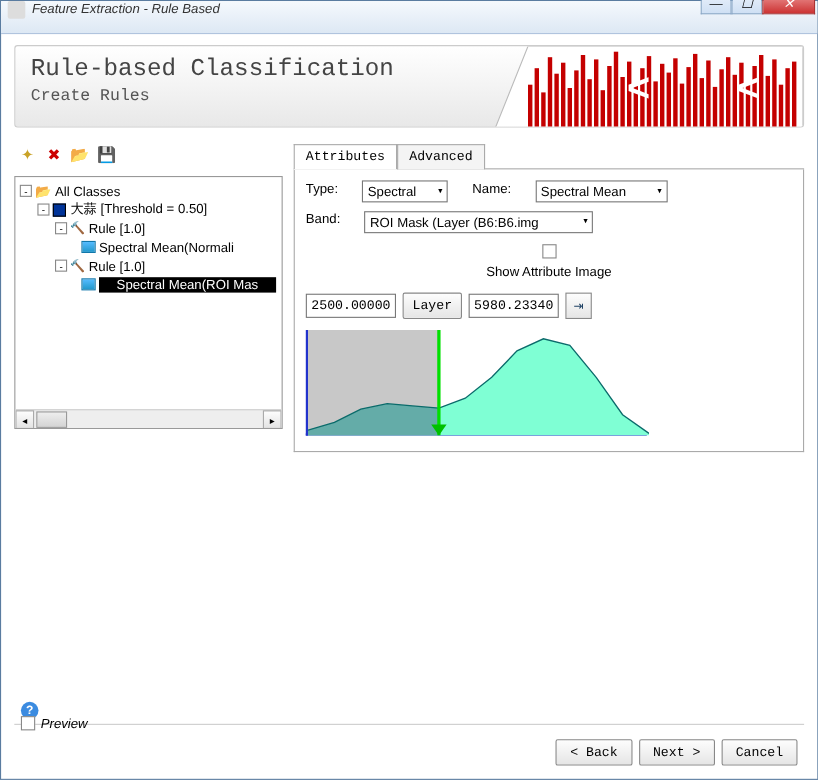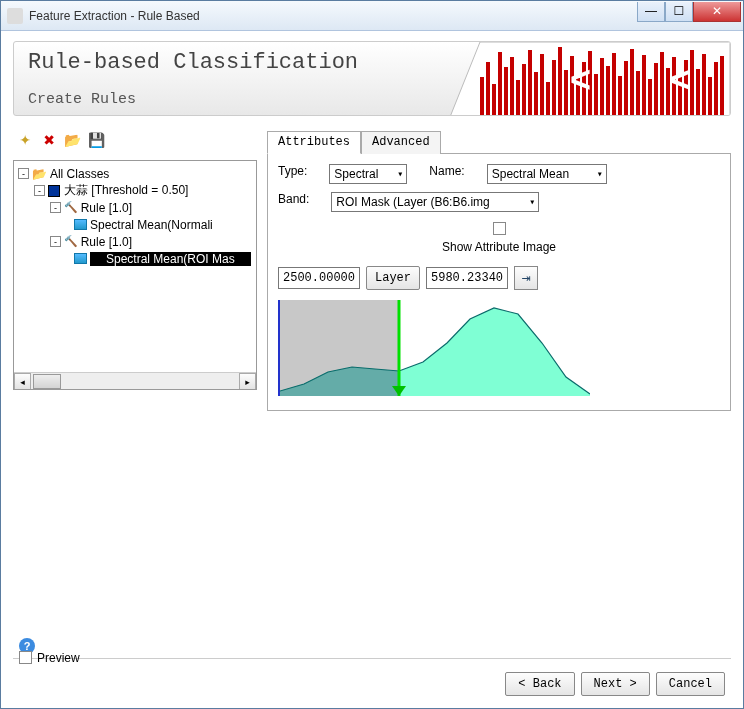--- a/index.html
+++ b/index.html
@@ -1,27 +1,27 @@
 <!DOCTYPE html>
 <html><head>
 <meta charset="utf-8">
 <style>
 * { box-sizing: border-box; margin: 0; padding: 0; font-family: "Segoe UI", Tahoma, sans-serif; }
 body { width: 744px; height: 709px; background: #444; overflow: hidden; }
 .window { width: 744px; height: 709px; background: #fff; border: 1px solid #5a7ca0; display: flex; flex-direction: column; }
-.titlebar { height: 30px; background: linear-gradient(#f5f9fd, #dde8f4); display: flex; align-items: center; border-bottom: 1px solid #b0c4de; }
+.titlebar { height: 30px; background: linear-gradient(#f5f9fd, #dde8f4); display: flex; border-bottom: 1px solid #b0c4de; font-style: italic; }
 .titlebar-icon { width: 16px; height: 16px; margin: 0 6px; background: #ddd; border-radius: 2px; display: inline-block; }
 .titlebar-text { flex: 1; font-size: 12px; color: #333; }
 .win-btns { display: flex; height: 20px; margin-right: 2px; margin-top: -8px; }
 .win-btn { width: 28px; height: 20px; background: linear-gradient(#eaf1fb,#cfe0f4); border: 1px solid #8aa8c8; border-top: none; display: flex; align-items: center; justify-content: center; font-size: 12px; }
 .win-btn.close { width: 48px; background: linear-gradient(#e99,#c33); color: #fff; border-color: #a33; }
 .header { height: 75px; margin: 10px 12px 0 12px; background: linear-gradient(#fff, #e8e8e8); border: 1px solid #ccc; border-radius: 3px; display: flex; position: relative; overflow: hidden; }
 .header-left { padding: 8px 14px; }
 .header-title { font-family: "Courier New", monospace; font-size: 22px; color: #444; }
-.header-sub { font-family: "Courier New", monospace; font-size: 15px; color: #555; margin-top: 16px; }
+.header-sub { font-family: "Courier New", monospace; font-size: 15px; color: #555; margin-top: 4px; }
 .header-graphic { position: absolute; right: 0; top: 0; width: 280px; height: 75px; }
 .content { flex: 1; display: flex; padding: 14px 12px 6px 12px; gap: 10px; }
 .left-pane { width: 244px; }
 .toolbar { height: 24px; display: flex; gap: 4px; padding-left: 2px; margin-bottom: 6px; }
 .tool-icn { width: 20px; height: 20px; display: flex; align-items: center; justify-content: center; font-size: 14px; }
 .tree-box { border: 1px solid #999; height: 230px; overflow: hidden; position: relative; font-family: "Courier New", monospace; font-size: 12px; padding: 4px 2px; }
 .tree-row { white-space: nowrap; display: flex; align-items: center; height: 17px; }
 .exp { width: 11px; height: 11px; border: 1px solid #888; display: inline-flex; align-items: center; justify-content: center; font-size: 9px; margin-right: 3px; background: #fff; }
 .folder { color: #d4a017; margin-right: 3px; }
 .swatch { width: 12px; height: 12px; background: #003399; border: 1px solid #000; display: inline-block; margin-right: 4px; }
@@ -41,21 +41,21 @@
 .sel { border: 1px solid #777; height: 20px; padding: 0 16px 0 4px; background: #fff; position: relative; display: inline-flex; align-items: center; font-family: "Courier New", monospace; font-size: 12px; }
 .sel::after { content: "▾"; position: absolute; right: 3px; font-size: 10px; }
 .chk-row { display: flex; align-items: center; gap: 5px; margin: 10px 0 12px 0; flex-direction: column; }
 .chk { width: 13px; height: 13px; border: 1px solid #888; background: #fff; }
 .val-row { display: flex; align-items: center; gap: 6px; margin-bottom: 10px; }
 .val-input { border: 1px solid #777; width: 82px; height: 22px; padding: 0 4px; text-align: right; font-family: "Courier New", monospace; font-size: 12px; }
 .btn { border: 1px solid #888; background: linear-gradient(#fdfdfd,#e5e5e5); height: 24px; padding: 0 8px; font-family: "Courier New", monospace; font-size: 12px; border-radius: 2px; }
 .cog-btn { width: 24px; height: 24px; border: 1px solid #888; background: linear-gradient(#fdfdfd,#e5e5e5); display: flex; align-items: center; justify-content: center; font-size: 11px; color: #246; }
 .histo { width: 310px; height: 96px; border-left: 2px solid #2233cc; border-bottom: 2px solid #2233cc; position: relative; background: #fff; }
 .footer { height: 50px; border-top: 1px solid #ccc; margin: 0 12px; display: flex; align-items: center; padding: 0 6px; }
-.footer-left { display: flex; align-items: center; gap: 5px; font-size: 12px; }
+.footer-left { display: flex; align-items: center; gap: 5px; font-size: 12px; font-style: italic; }
 .footer-spacer { flex: 1; }
 .footer-btns { display: flex; gap: 6px; }
 .fbtn { border: 1px solid #888; background: linear-gradient(#fdfdfd,#e5e5e5); height: 24px; padding: 0 12px; font-family: "Courier New", monospace; font-size: 12px; border-radius: 2px; }
 .help-icn { width: 16px; height: 16px; border-radius: 50%; background: #3b8be0; color: #fff; display: flex; align-items: center; justify-content: center; font-size: 11px; font-weight: bold; margin-top: -18px; }
 .ind { display: inline-block; }
 </style>
 </head>
 <body>
 
 <div class="window">

